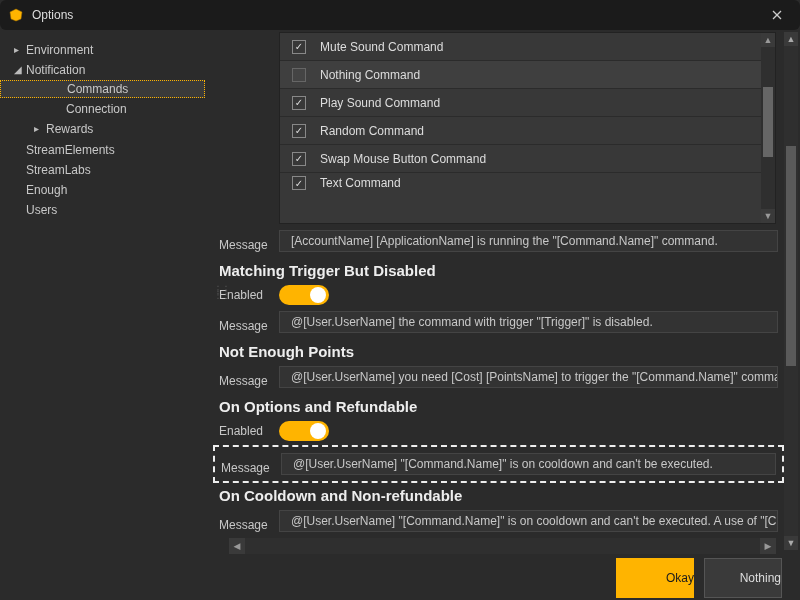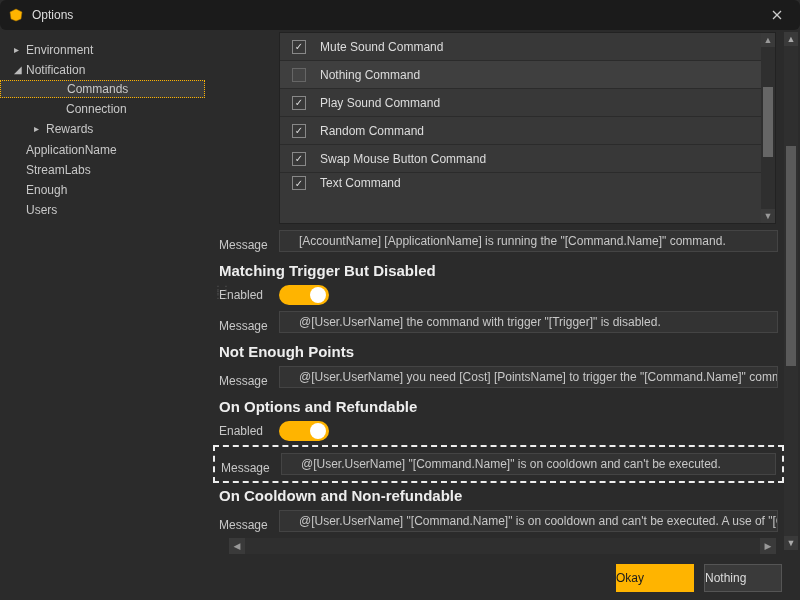--- a/index.html
+++ b/index.html
@@ -160,21 +160,21 @@
   .field-row .lab {
     width: 60px;
     color: #c8c8c8;
   }
   .field-row .inp {
     flex: 1;
     height: 22px;
     background: #333;
     border: 1px solid #444;
     color: #c8c8c8;
-    padding: 0 19px;
+    padding: 0 11px;
     display: flex; align-items: center;
     overflow: hidden; white-space: nowrap;
   }
   h3.section {
     font-size: 15px;
     font-weight: bold;
     color: #eee;
     margin: 10px 0 6px 0;
   }
   .toggle-row {
@@ -219,22 +219,22 @@
   }
   .hscroll .htrack { flex:1; position:relative; }
 
   .footer {
     height: 44px;
     display:flex; justify-content: flex-end; align-items: center;
     padding: 0 18px;
     gap: 10px;
   }
   .btn {
-    width: 78px; height: 28px;
-    display:flex; align-items:center; justify-content:flex-start;
+    width: 78px; height: 40px;
+    display:flex; align-items:center; justify-content:flex-end;
     font-size: 12px;
     cursor: pointer;
   }
   .btn.primary { background: #FFB400; color: #1b1b1b; }
   .btn.secondary { background: #3a3a3a; color: #ddd; border:1px solid #555; }
 </style>
 </head>
 <body>
 
 <div class="window">
@@ -288,21 +288,21 @@
                   <span class="arrow">▸</span>
                   <span class="label">Rewards</span>
                 </div>
               </li>
           </ul>
         </li>
 
         <li>
             <div class="node">
               <span class="arrow"></span>
-              <span class="label">ApplicationName</span>
+              <span class="label">StreamElements</span>
             </div>
           </li>
         <li>
             <div class="node">
               <span class="arrow"></span>
               <span class="label">StreamLabs</span>
             </div>
           </li>
         <li>
             <div class="node">

